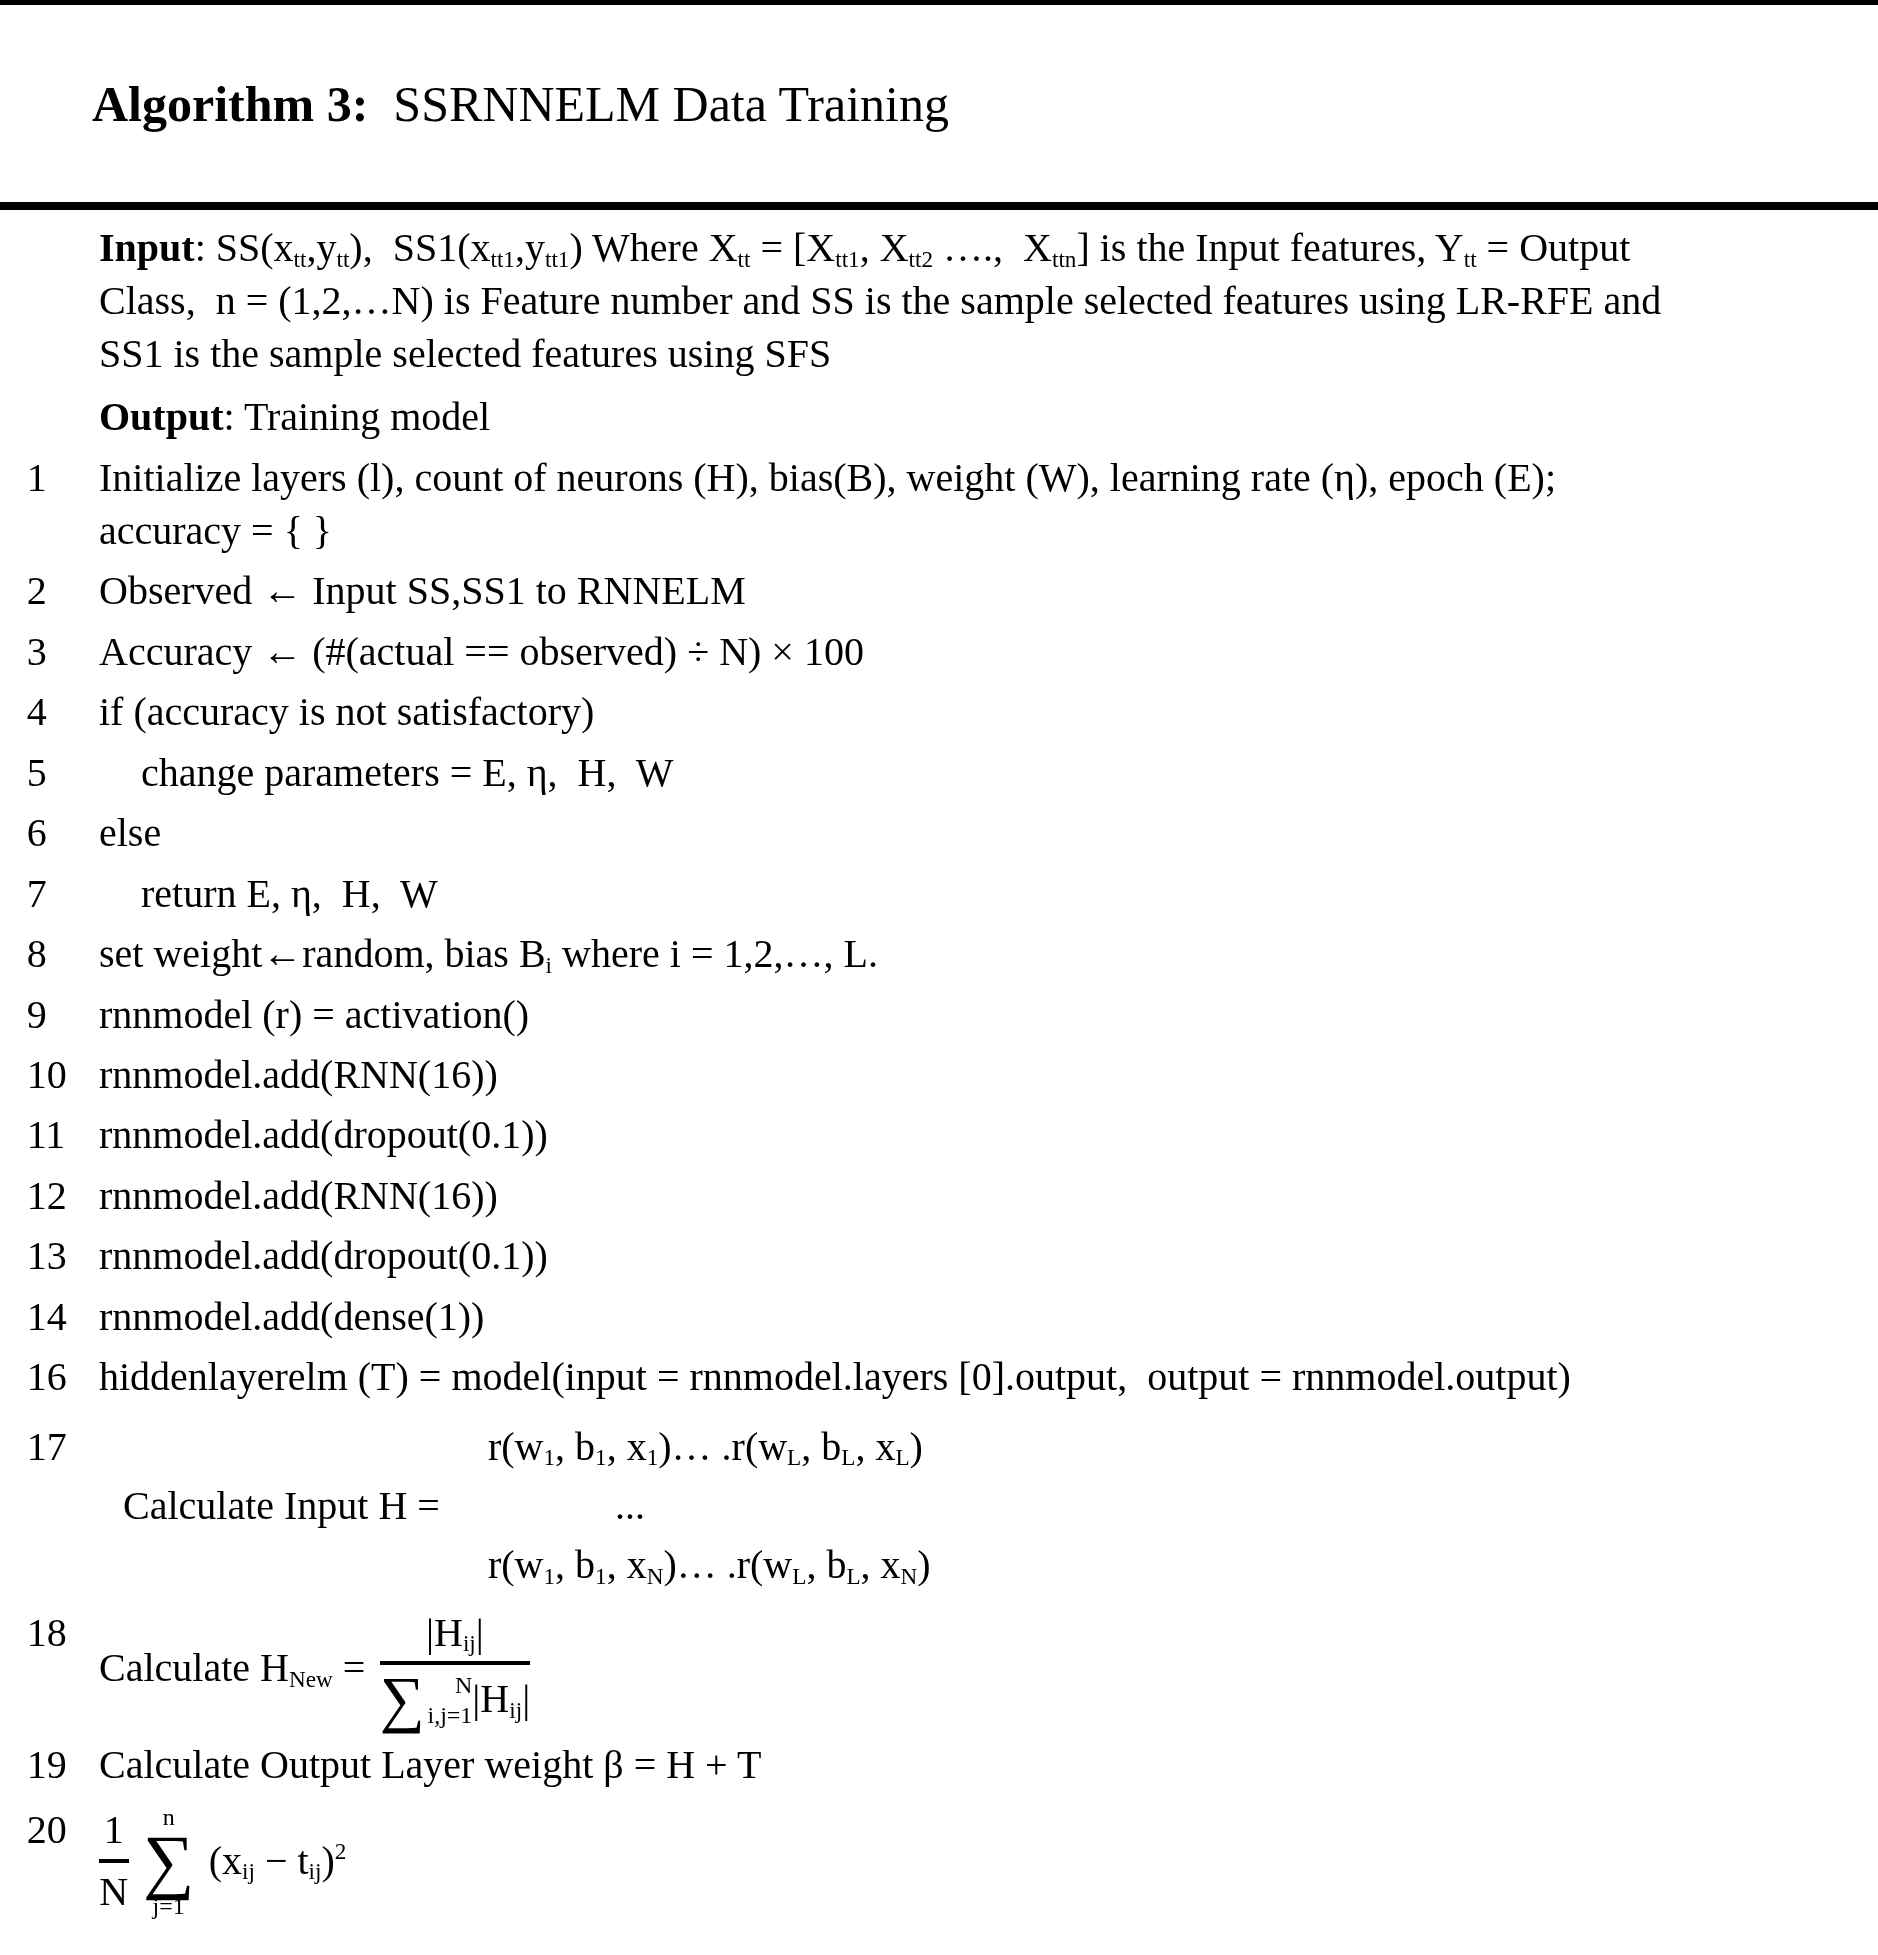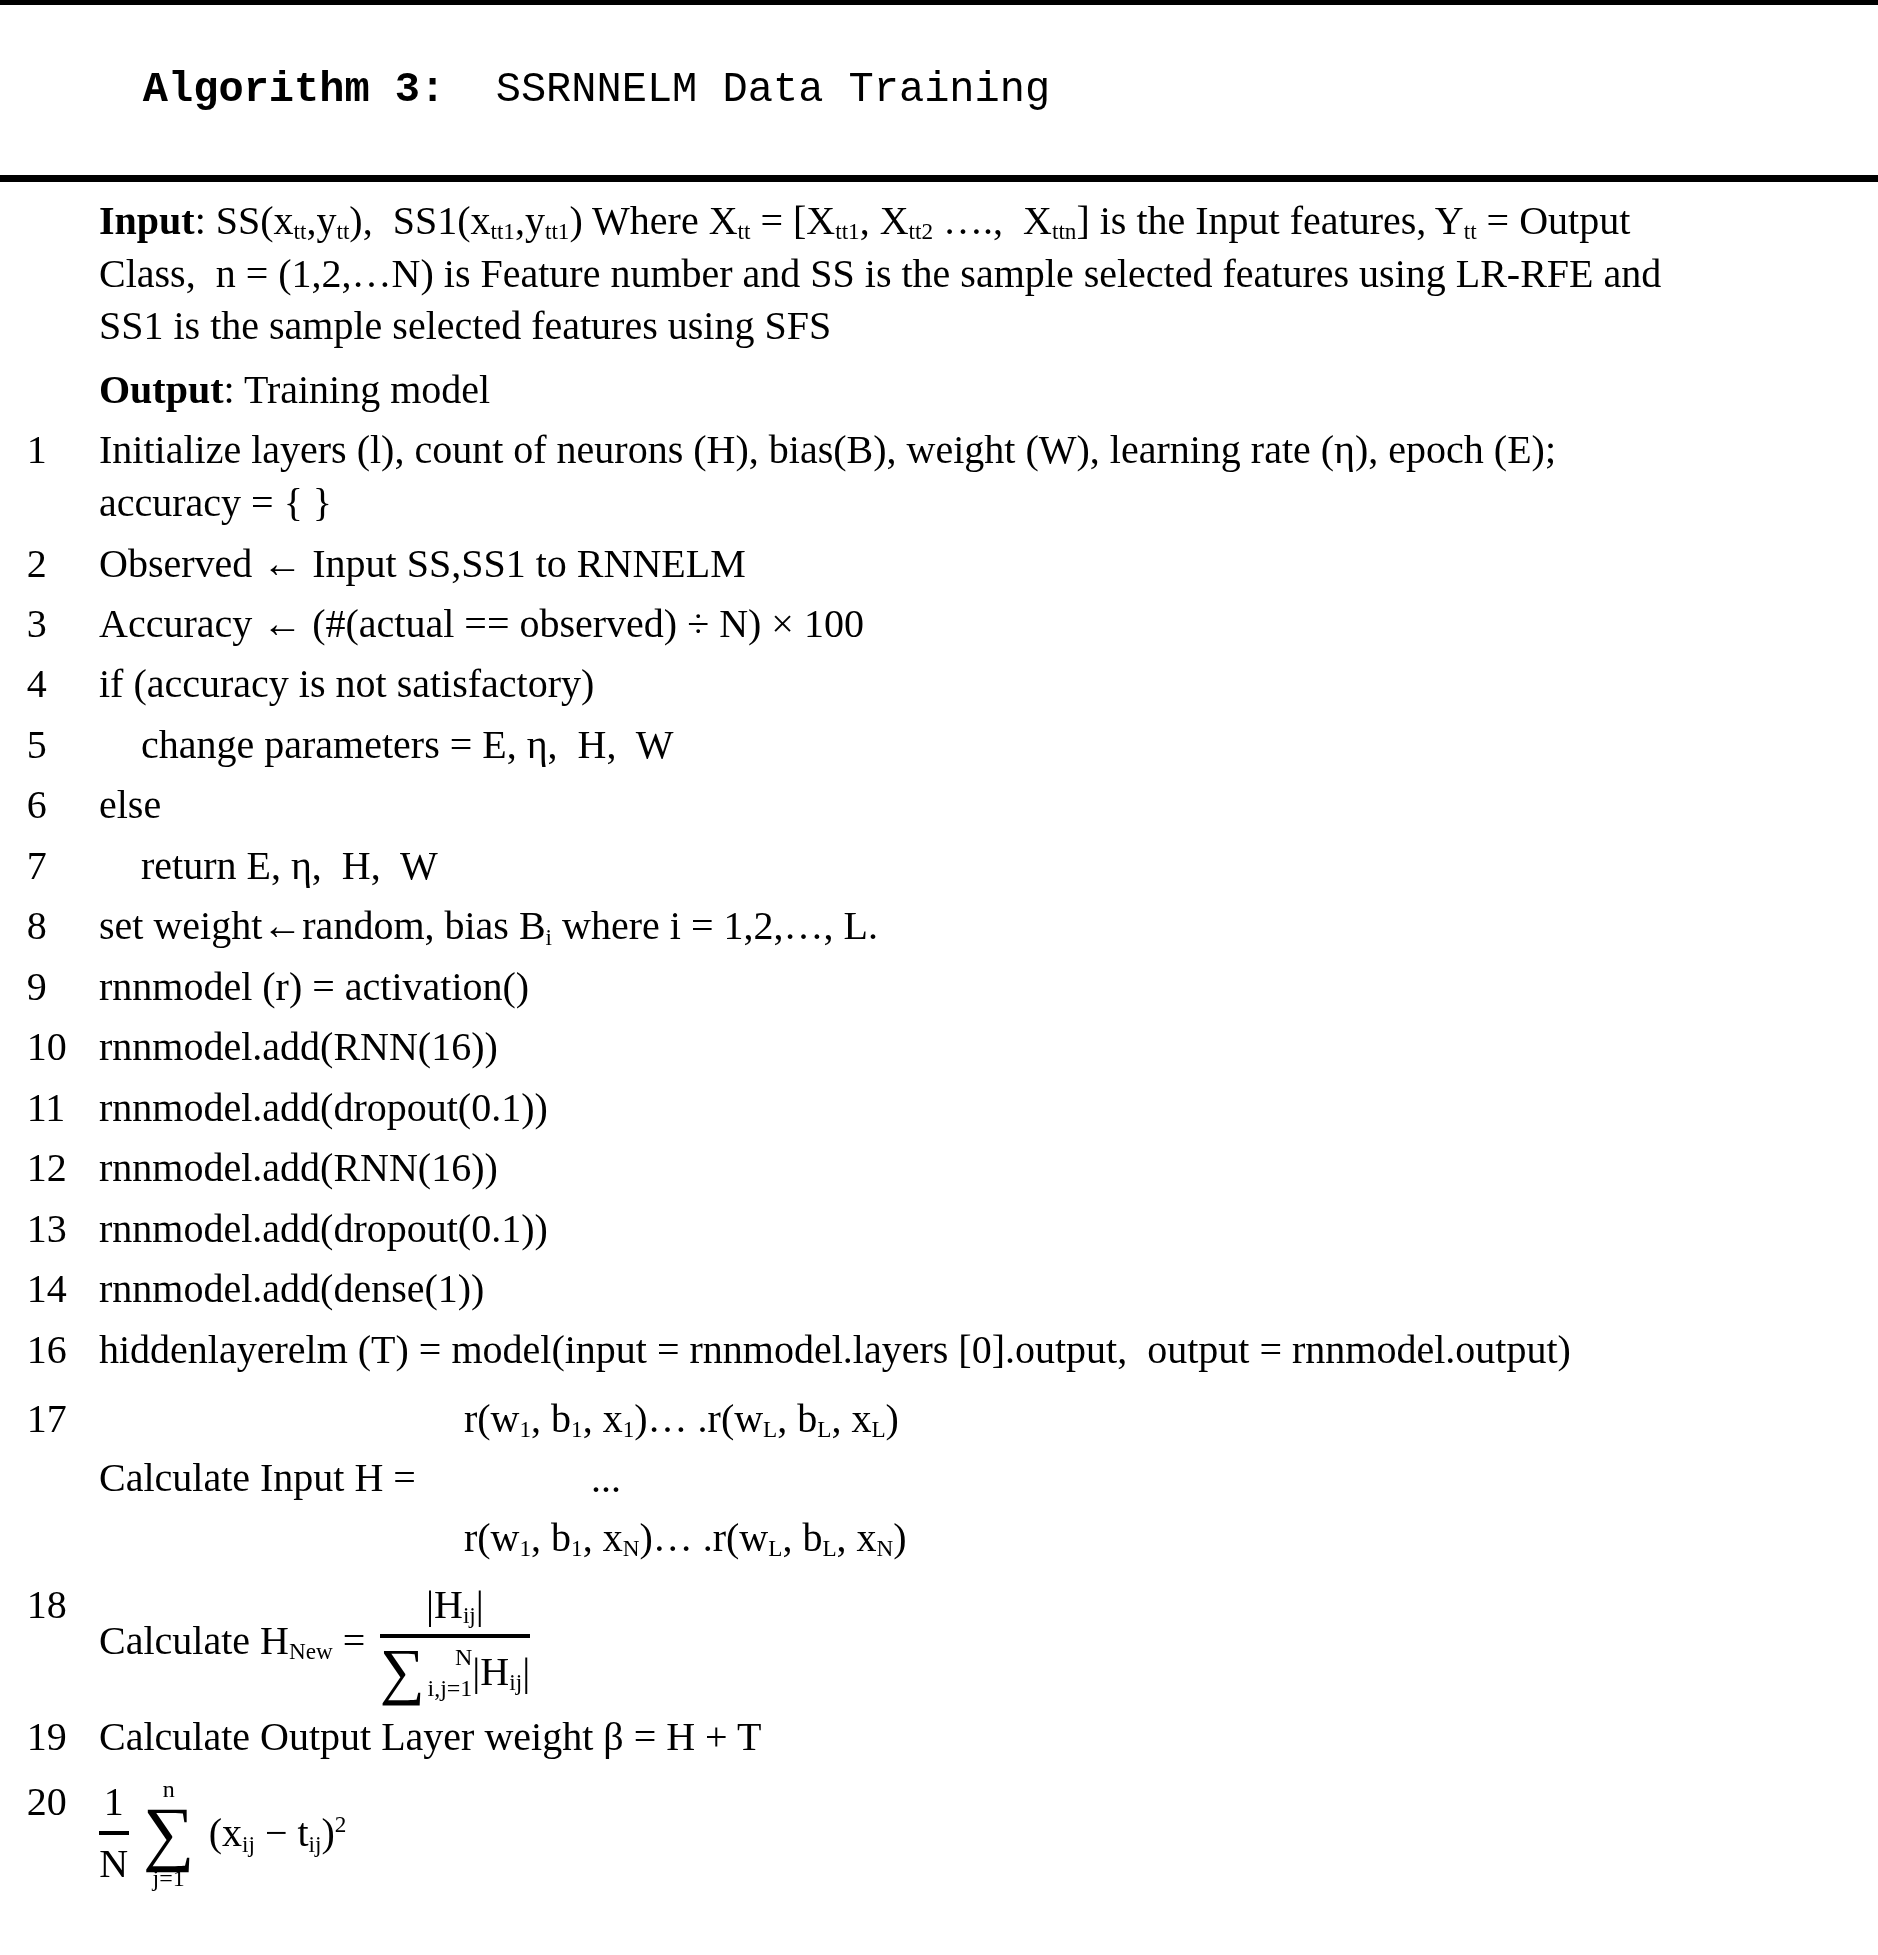--- a/index.html
+++ b/index.html
@@ -14,25 +14,24 @@
     width: 1879px;
     min-height: 1955px;
     position: relative;
     background: #ffffff;
   }
   .rule { background: #000000; width: 100%; }
   .rule-top { height: 4.8px; }
   .rule-mid { height: 7.7px; }
 
   .title {
-    font-size: 42px;
+    font-size: 50px;
     line-height: 1.15;
     padding: 13.4px 0 11.5px 42px;
     white-space: pre;
-    font-family: Liberation Mono, monospace;
   }
   .bold { font-weight: bold; }
 
   .body {
     font-size: 40px;
     padding: 12.5px 29px 0 23px;
   }
 
   .row { display: flex; margin-top: 7.7px; }
   .gutter { width: 76px; flex: 0 0 76px; padding-left: 3.8px; line-height: 1.32; }
@@ -53,21 +52,21 @@
   }
   sup {
     font-size: 58%;
     line-height: 0;
     position: relative;
     vertical-align: baseline;
     top: -0.62em;
   }
 
   
-  .row-matrix { margin-top: 16.3px; }
+  .row-matrix { margin-top: 16.3px; gap: 24px; }
   .matrix-wrap { display: flex; align-items: center; gap: 38px; white-space: normal; }
   .matrix-label { white-space: pre-wrap; }
   .matrix { display: flex; flex-direction: column; gap: 22px; width: 720px; }
   .mrow { display: flex; align-items: center; white-space: pre; }
   .mrow-dots { padding: 0 127px; line-height: 0.55; }
 
   
   .formula-row { display: flex; align-items: center; gap: 14.4px; white-space: normal; }
   .frac { display: inline-flex; flex-direction: column; align-items: center; text-align: right; }
   .fnum { padding: 0 8.6px 1.9px 8.6px; }

